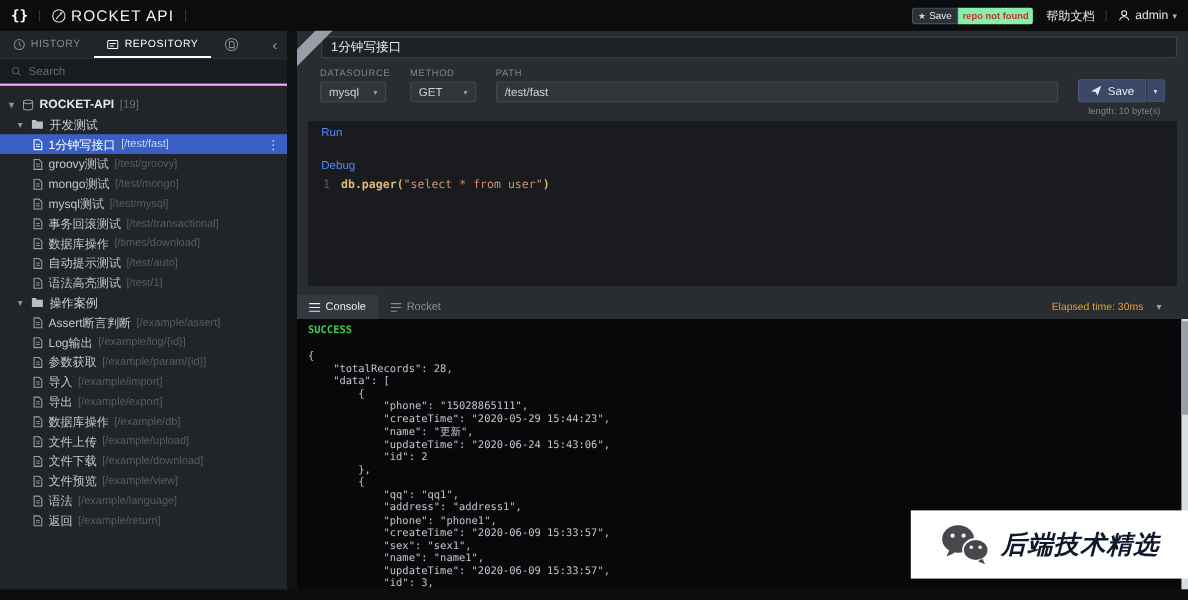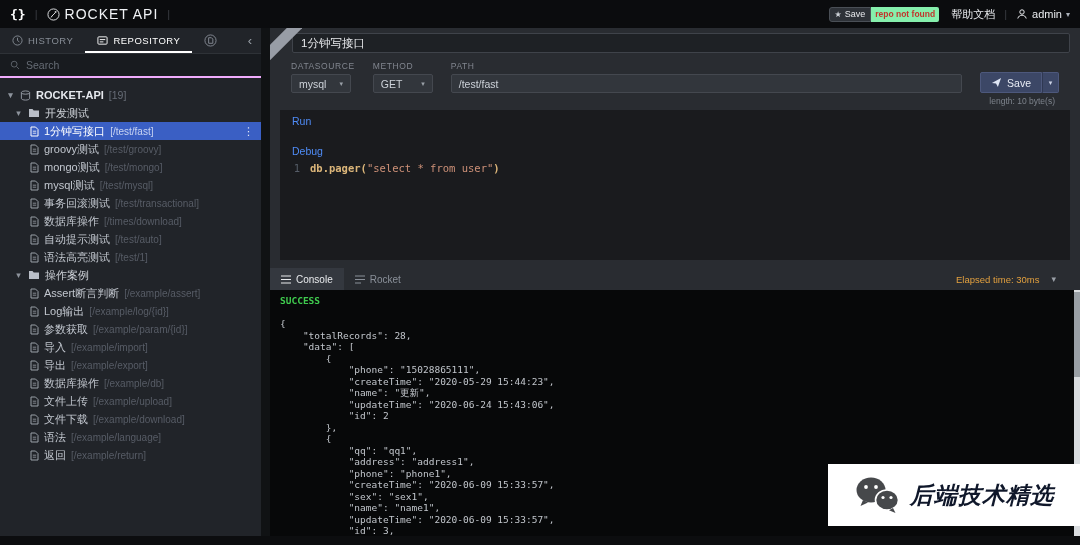--- a/index.html
+++ b/index.html
@@ -372,20 +372,30 @@
             </div>
             <div class="tree-row api">
               <span class="ticon file">
                 <svg width="9" height="11" viewBox="0 0 9 11">
                   <path d="M1 1h4.5L8 3.5V10H1z" fill="none" stroke="currentColor"></path>
                   <path d="M2.8 5.2h3.4M2.8 7.2h3.4" stroke="currentColor" stroke-width="0.8"></path>
                 </svg>
               </span>
               <span class="tlabel">文件下载</span>
               <span class="tpath">[/example/download]</span>
+            </div>
+            <div class="tree-row api">
+              <span class="ticon file">
+                <svg width="9" height="11" viewBox="0 0 9 11">
+                  <path d="M1 1h4.5L8 3.5V10H1z" fill="none" stroke="currentColor"></path>
+                  <path d="M2.8 5.2h3.4M2.8 7.2h3.4" stroke="currentColor" stroke-width="0.8"></path>
+                </svg>
+              </span>
+              <span class="tlabel">文件预览</span>
+              <span class="tpath">[/example/view]</span>
             </div>
             <div class="tree-row api">
               <span class="ticon file">
                 <svg width="9" height="11" viewBox="0 0 9 11">
                   <path d="M1 1h4.5L8 3.5V10H1z" fill="none" stroke="currentColor"></path>
                   <path d="M2.8 5.2h3.4M2.8 7.2h3.4" stroke="currentColor" stroke-width="0.8"></path>
                 </svg>
               </span>
               <span class="tlabel">语法</span>
               <span class="tpath">[/example/language]</span>

